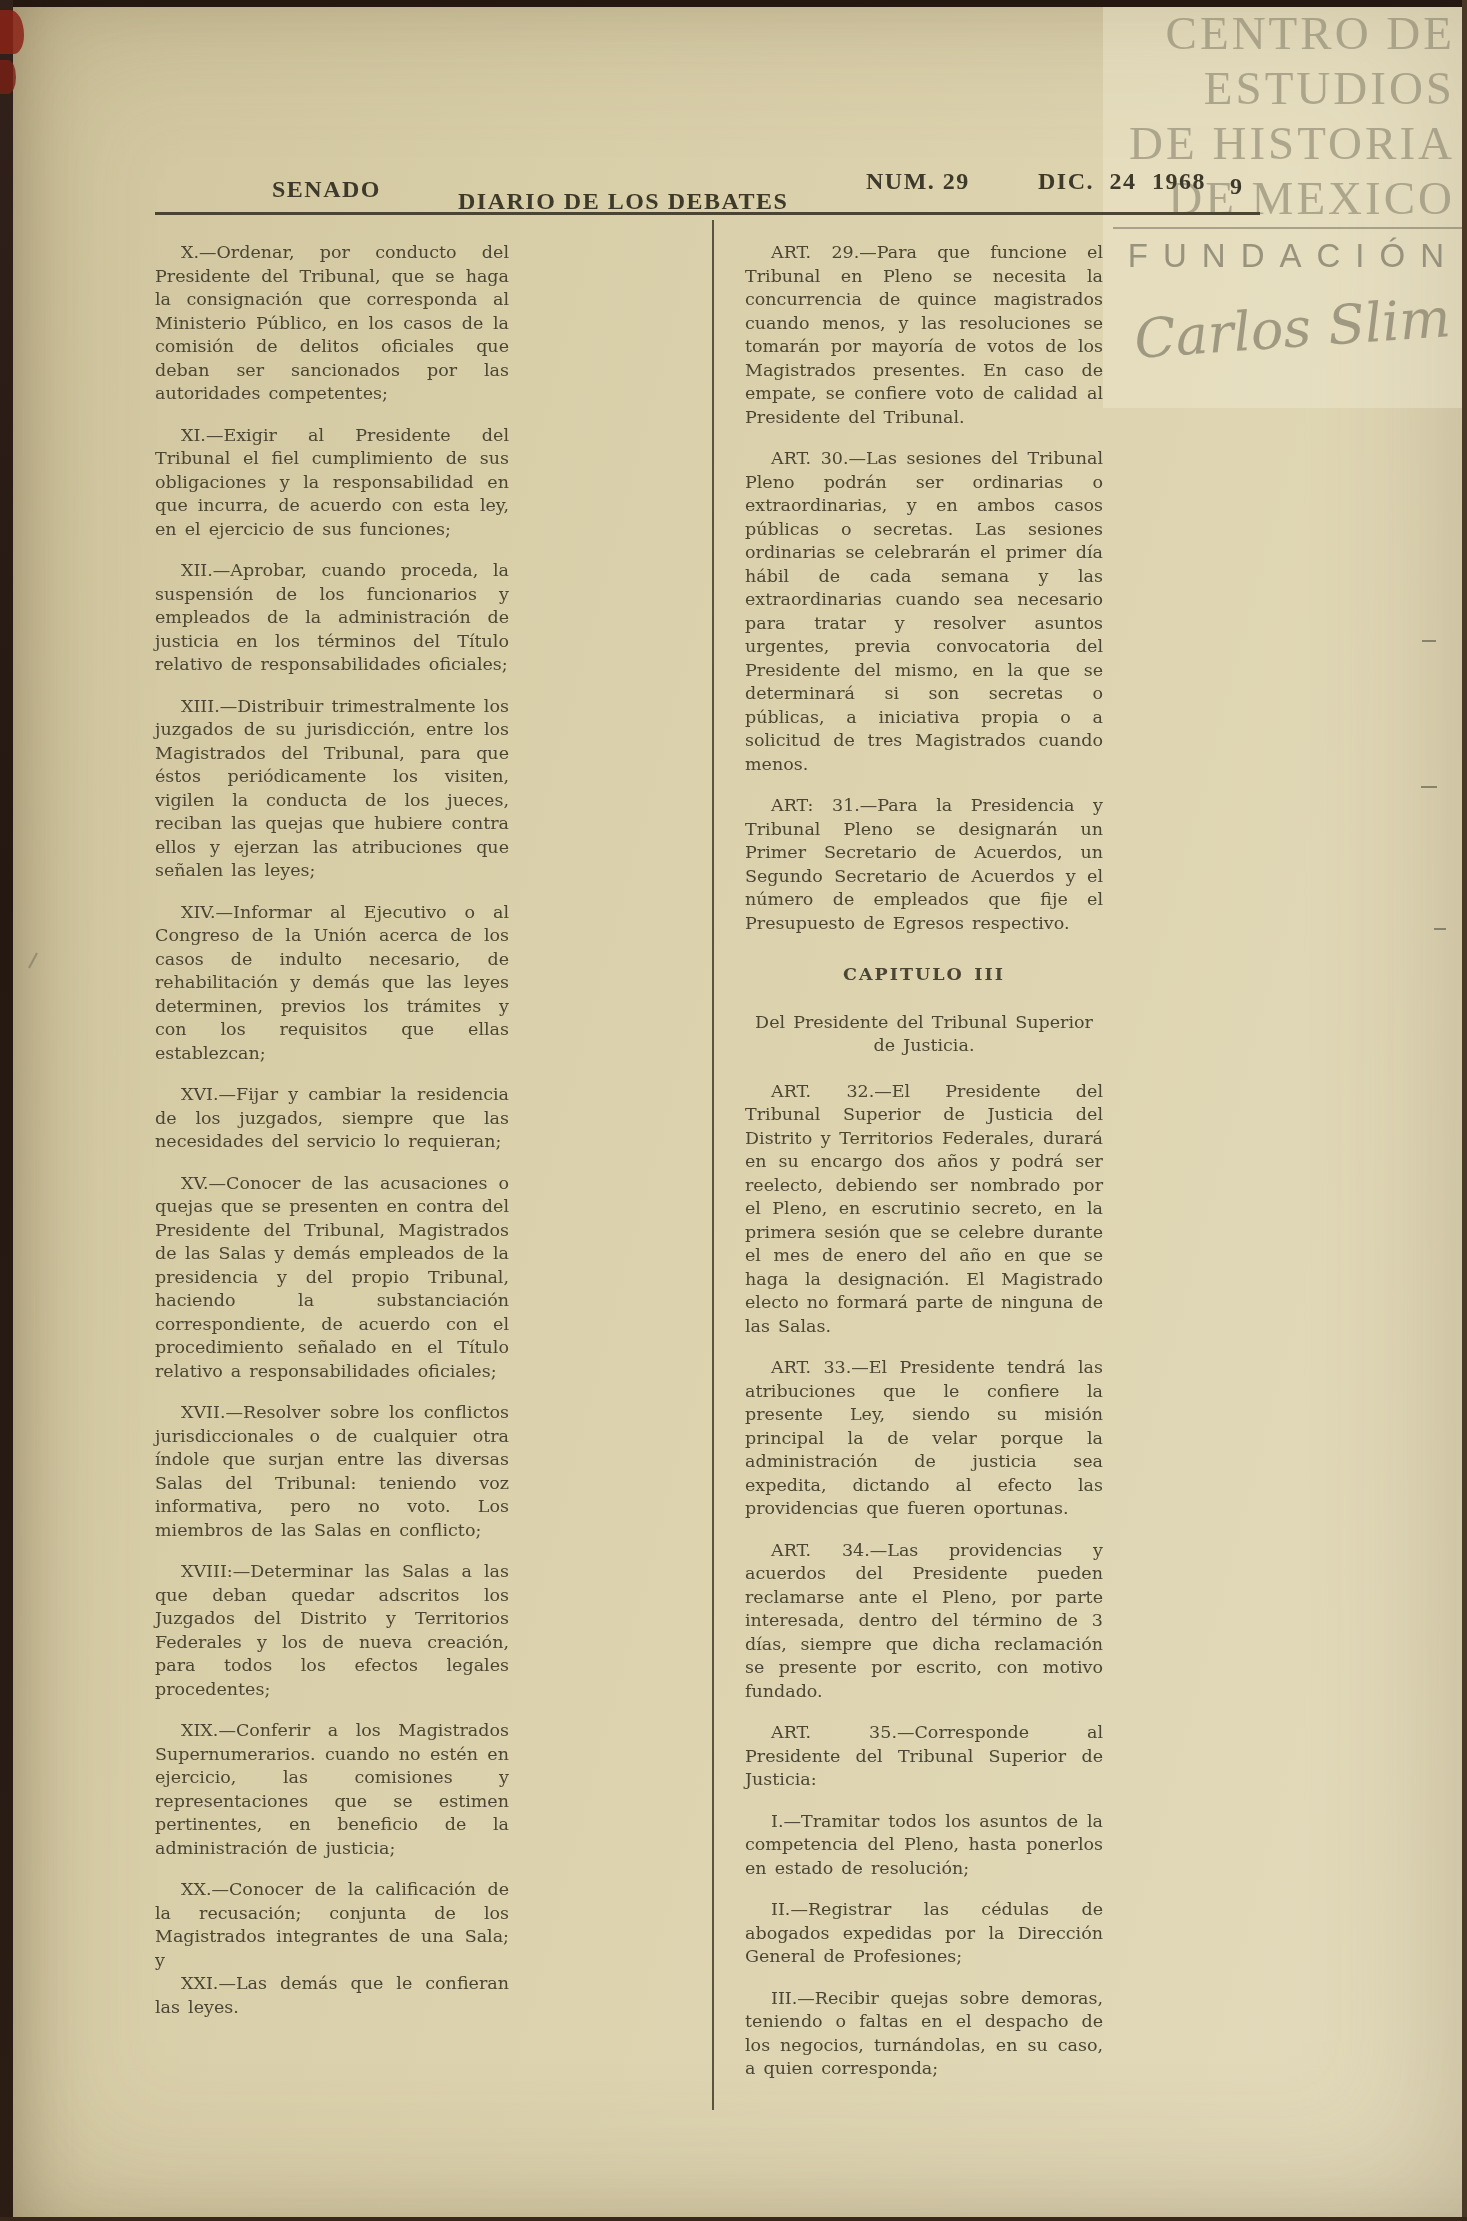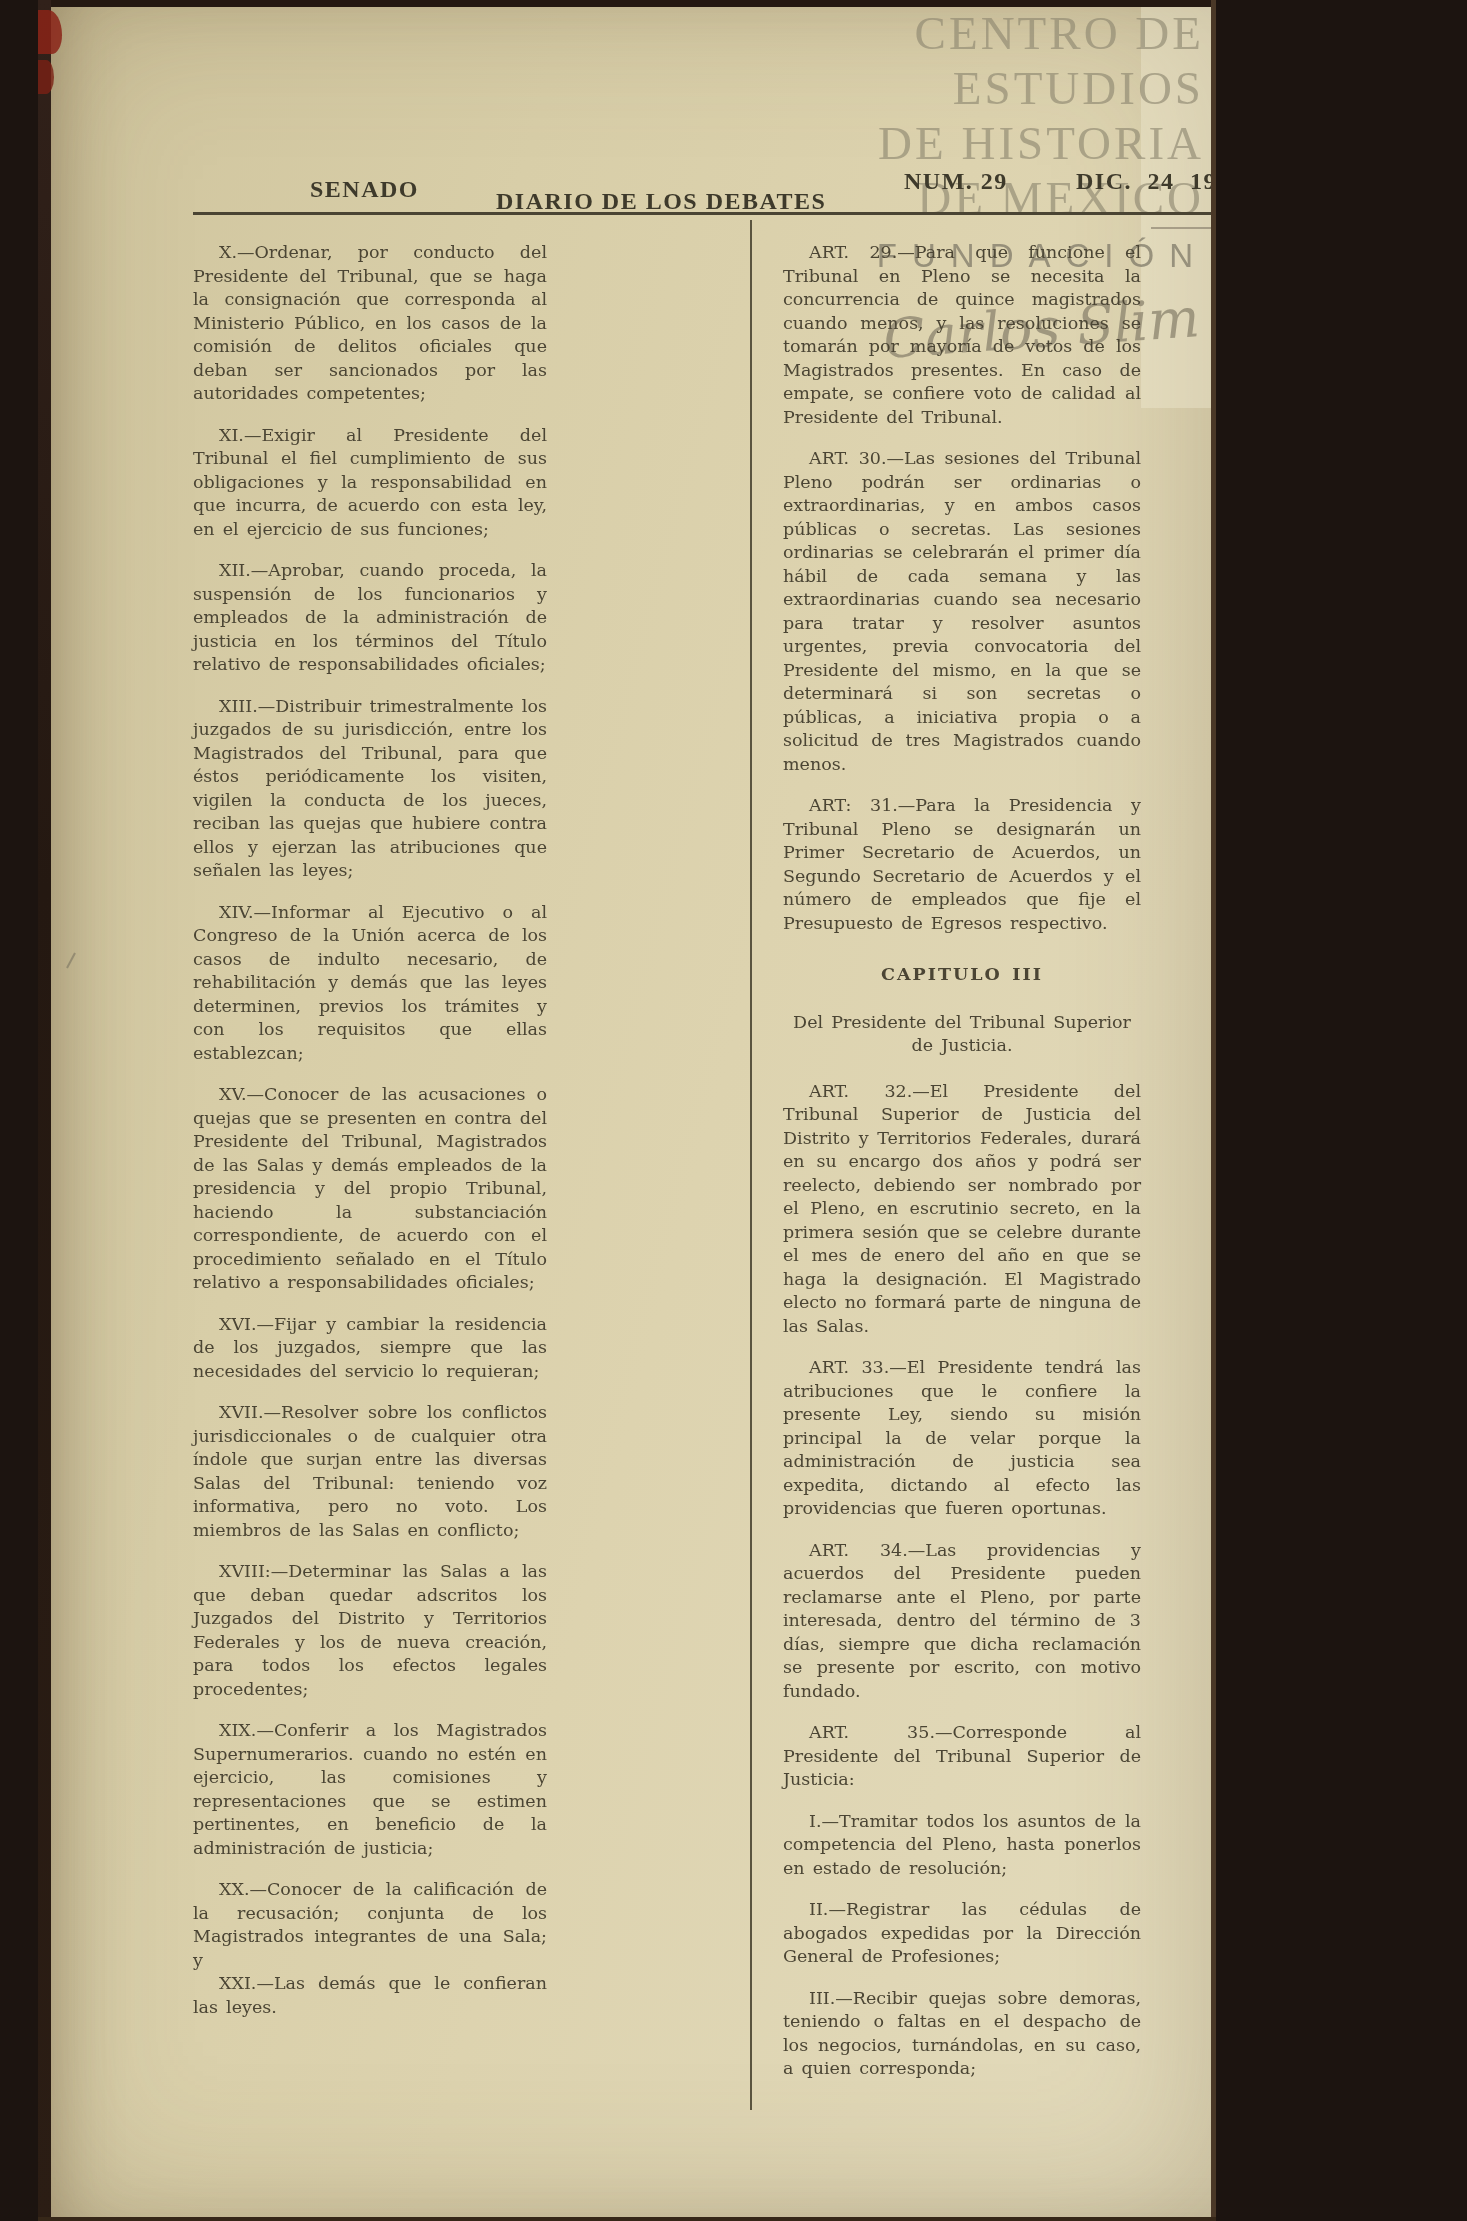--- a/index.html
+++ b/index.html
@@ -1,21 +1,20 @@
 <!DOCTYPE html>
 <html><head>
 <meta charset="utf-8">
 <style>
   html,body{margin:0;padding:0;background:#1c1410;}
   .page{
-    position:relative;width:1178px;height:2221px;overflow:hidden;
+    position:relative;width:1467px;height:2221px;overflow:hidden;
     background:linear-gradient(105deg,#cfc49d 0%,#d8cea8 30%,#ddd3af 55%,#e0d7b6 78%,#e3dbbc 100%);
     box-shadow:inset 0 0 150px rgba(104,82,50,.30), inset 45px 0 70px -35px rgba(88,68,42,.40);
     font-family:"DejaVu Serif", serif;
-    margin-left:38px;
   }
   
   .edge{position:absolute;z-index:9;}
   .edge-top{left:0;top:0;width:100%;height:7px;background:#241811;}
   .edge-left{left:0;top:0;width:13px;height:100%;background:linear-gradient(#31211a,#241811 40%,#2b1d14);}
   .edge-right{right:0;top:0;width:5px;height:100%;background:#4a3827;}
   .edge-bottom{left:0;bottom:0;width:100%;height:4px;background:#362718;}
   
   .red1{position:absolute;left:0;top:10px;width:24px;height:44px;background:#8a2318;border-radius:0 60% 45% 0;opacity:.85;z-index:10;}
   .red2{position:absolute;left:0;top:60px;width:16px;height:34px;background:#7a2014;border-radius:0 55% 55% 0;opacity:.8;z-index:10;}
@@ -88,22 +87,22 @@
   <div class="mast m-page">9</div>
   <div class="head-rule"></div>
   <div class="col-divider"></div>
 
   <div class="col col-left">
     <p class="ind">X.—Ordenar, por conducto del Presidente del Tribunal, que se haga la consignación que corresponda al Ministerio Público, en los casos de la comisión de delitos oficiales que deban ser sancionados por las autoridades competentes;</p>
     <p class="ind">XI.—Exigir al Presidente del Tribunal el fiel cumplimiento de sus obligaciones y la responsabilidad en que incurra, de acuerdo con esta ley, en el ejercicio de sus funciones;</p>
     <p class="ind">XII.—Aprobar, cuando proceda, la suspensión de los funcionarios y empleados de la administración de justicia en los términos del Título relativo de responsabilidades oficiales;</p>
     <p class="ind">XIII.—Distribuir trimestralmente los juzgados de su jurisdicción, entre los Magistrados del Tribunal, para que éstos periódicamente los visiten, vigilen la conducta de los jueces, reciban las quejas que hubiere contra ellos y ejerzan las atribuciones que señalen las leyes;</p>
     <p class="ind">XIV.—Informar al Ejecutivo o al Congreso de la Unión acerca de los casos de indulto necesario, de rehabilitación y demás que las leyes determinen, previos los trámites y con los requisitos que ellas establezcan;</p>
+    <p class="ind">XVI.—Fijar y cambiar la residencia de los juzgados, siempre que las necesidades del servicio lo requieran;</p>
     <p class="ind">XV.—Conocer de las acusaciones o quejas que se presenten en contra del Presidente del Tribunal, Magistrados de las Salas y demás empleados de la presidencia y del propio Tribunal, haciendo la substanciación correspondiente, de acuerdo con el procedimiento señalado en el Título relativo a responsabilidades oficiales;</p>
-    <p class="ind">XVI.—Fijar y cambiar la residencia de los juzgados, siempre que las necesidades del servicio lo requieran;</p>
     <p class="ind">XVII.—Resolver sobre los conflictos jurisdiccionales o de cualquier otra índole que surjan entre las diversas Salas del Tribunal: teniendo voz informativa, pero no voto. Los miembros de las Salas en conflicto;</p>
     <p class="ind">XVIII:—Determinar las Salas a las que deban quedar adscritos los Juzgados del Distrito y Territorios Federales y los de nueva creación, para todos los efectos legales procedentes;</p>
     <p class="ind">XIX.—Conferir a los Magistrados Supernumerarios. cuando no estén en ejercicio, las comisiones y representaciones que se estimen pertinentes, en beneficio de la administración de justicia;</p>
     <p class="ind tight">XX.—Conocer de la calificación de la recusación; conjunta de los Magistrados integrantes de una Sala; y</p>
     <p class="ind">XXI.—Las demás que le confieran las leyes.</p>
   </div>
 
   <div class="col col-right">
     <p class="ind">ART. 29.—Para que funcione el Tribunal en Pleno se necesita la concurrencia de quince magistrados cuando menos, y las resoluciones se tomarán por mayoría de votos de los Magistrados presentes. En caso de empate, se confiere voto de calidad al Presidente del Tribunal.</p>
     <p class="ind">ART. 30.—Las sesiones del Tribunal Pleno podrán ser ordinarias o extraordinarias, y en ambos casos públicas o secretas. Las sesiones ordinarias se celebrarán el primer día hábil de cada semana y las extraordinarias cuando sea necesario para tratar y resolver asuntos urgentes, previa convocatoria del Presidente del mismo, en la que se determinará si son secretas o públicas, a iniciativa propia o a solicitud de tres Magistrados cuando menos.</p>

